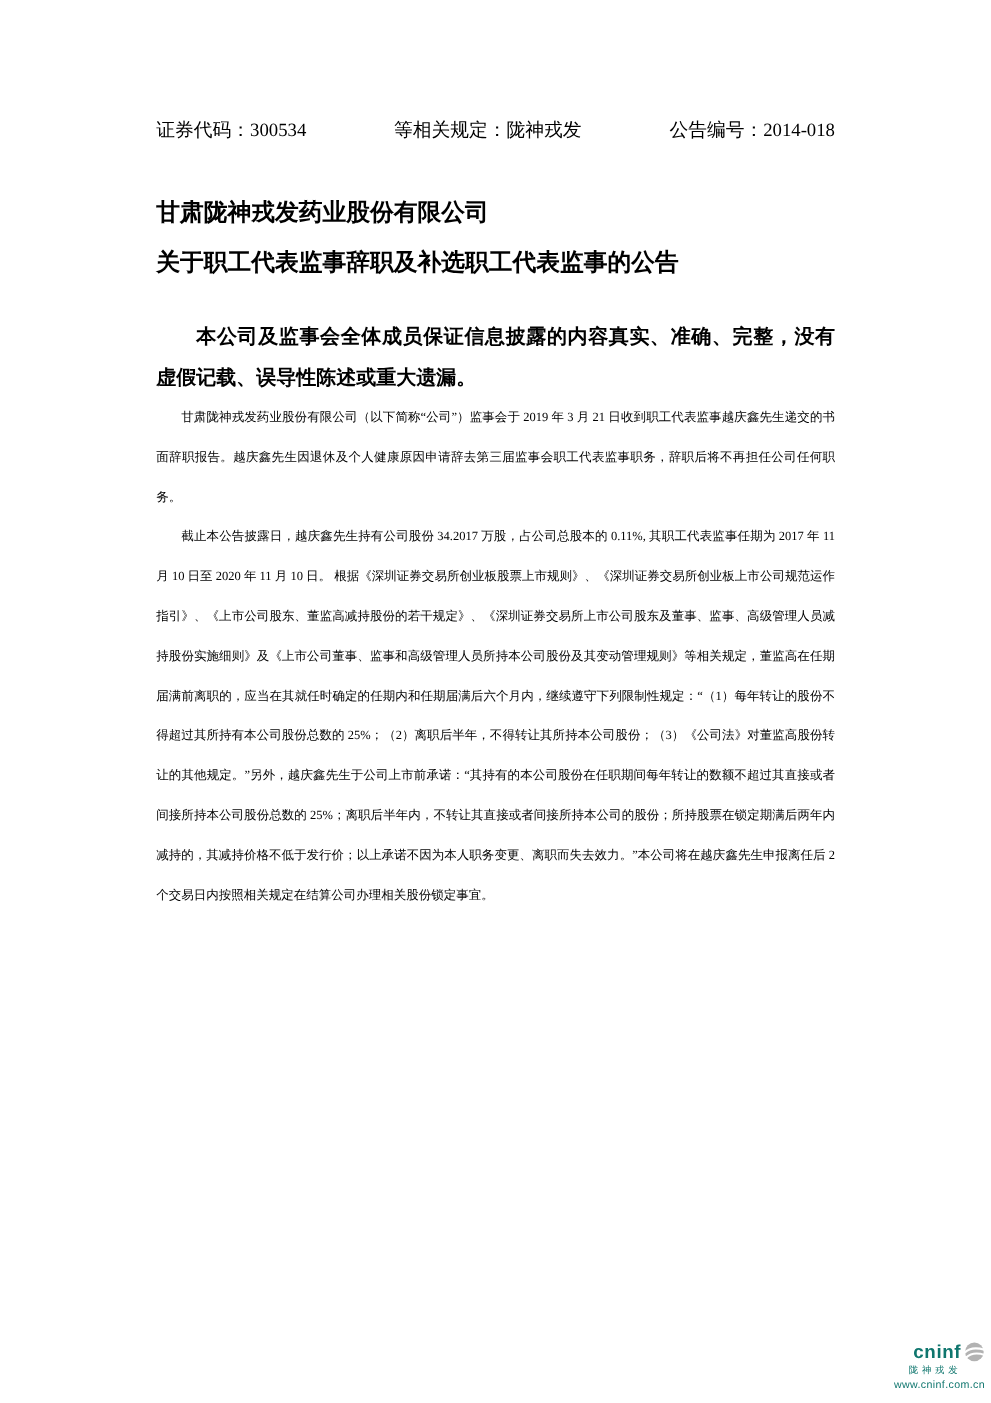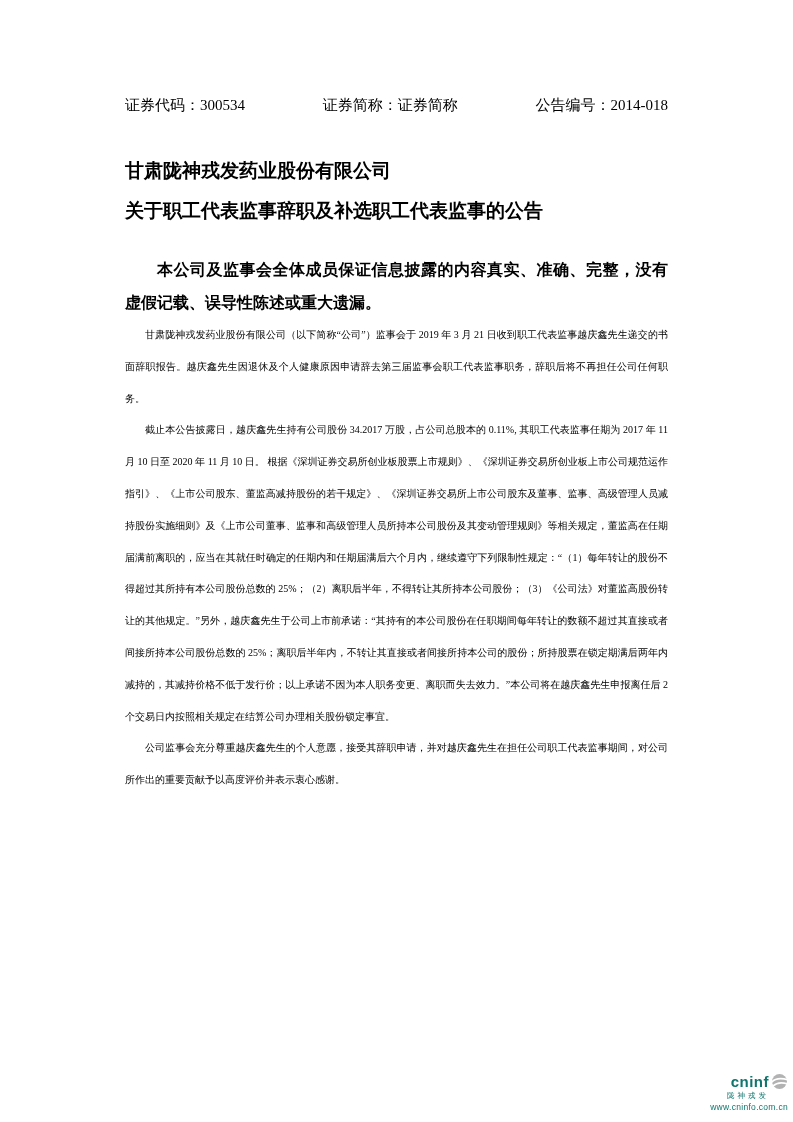--- a/index.html
+++ b/index.html
@@ -97,42 +97,41 @@
   }
 </style>
 </head>
 <body>
 
 <div class="page">
   <div class="content">
 
     <div class="doc-header">
       <span>证券代码：300534</span>
-      <span>证券简称：证券简称</span>
+      <span>等相关规定：陇神戎发</span>
       <span>公告编号：2014-018</span>
     </div>
 
     <h1 class="doc-title">
       <span class="title-line">甘肃陇神戎发药业股份有限公司</span>
       <span class="title-line">关于职工代表监事辞职及补选职工代表监事的公告</span>
     </h1>
 
     <p class="disclaimer">本公司及监事会全体成员保证信息披露的内容真实、准确、完整，没有虚假记载、误导性陈述或重大遗漏。</p>
 
     <p class="body-para">甘肃陇神戎发药业股份有限公司（以下简称“公司”）监事会于 2019 年 3 月 21 日收到职工代表监事越庆鑫先生递交的书面辞职报告。越庆鑫先生因退休及个人健康原因申请辞去第三届监事会职工代表监事职务，辞职后将不再担任公司任何职务。</p>
     <p class="body-para">截止本公告披露日，越庆鑫先生持有公司股份 34.2017 万股，占公司总股本的 0.11%, 其职工代表监事任期为 2017 年 11 月 10 日至 2020 年 11 月 10 日。 根据《深圳证券交易所创业板股票上市规则》、《深圳证券交易所创业板上市公司规范运作指引》、《上市公司股东、董监高减持股份的若干规定》、《深圳证券交易所上市公司股东及董事、监事、高级管理人员减持股份实施细则》及《上市公司董事、监事和高级管理人员所持本公司股份及其变动管理规则》等相关规定，董监高在任期届满前离职的，应当在其就任时确定的任期内和任期届满后六个月内，继续遵守下列限制性规定：“（1）每年转让的股份不得超过其所持有本公司股份总数的 25%；（2）离职后半年，不得转让其所持本公司股份；（3）《公司法》对董监高股份转让的其他规定。”另外，越庆鑫先生于公司上市前承诺：“其持有的本公司股份在任职期间每年转让的数额不超过其直接或者间接所持本公司股份总数的 25%；离职后半年内，不转让其直接或者间接所持本公司的股份；所持股票在锁定期满后两年内减持的，其减持价格不低于发行价；以上承诺不因为本人职务变更、离职而失去效力。”本公司将在越庆鑫先生申报离任后 2 个交易日内按照相关规定在结算公司办理相关股份锁定事宜。</p>
-    <p class="body-para">公司监事会充分尊重越庆鑫先生的个人意愿，接受其辞职申请，并对越庆鑫先生在担任公司职工代表监事期间，对公司所作出的重要贡献予以高度评价并表示衷心感谢。</p>
 
   </div>
 
   <div class="footer-logo">
     <div class="brand-row">
       <span class="brand">cninf</span>
       <svg class="swirl" viewBox="0 0 24 24" aria-hidden="true">
         <circle cx="12" cy="12" r="10.5" fill="#b2b2b2"></circle>
         <path d="M1 13 C7 6.5, 16 7.5, 23.5 9.5" stroke="#ffffff" stroke-width="2.4" fill="none"></path>
         <path d="M2.5 18.5 C9 12.5, 17.5 13.5, 23.5 15.5" stroke="#ffffff" stroke-width="2.4" fill="none"></path>
       </svg>
     </div>
     <div class="brand-cn">陇神戎发</div>
-    <div class="brand-url">www.cninfo.com.cn</div>
+    <div class="brand-url">www.cninf.com.cn</div>
   </div>
 </div>
 
 </body></html>

